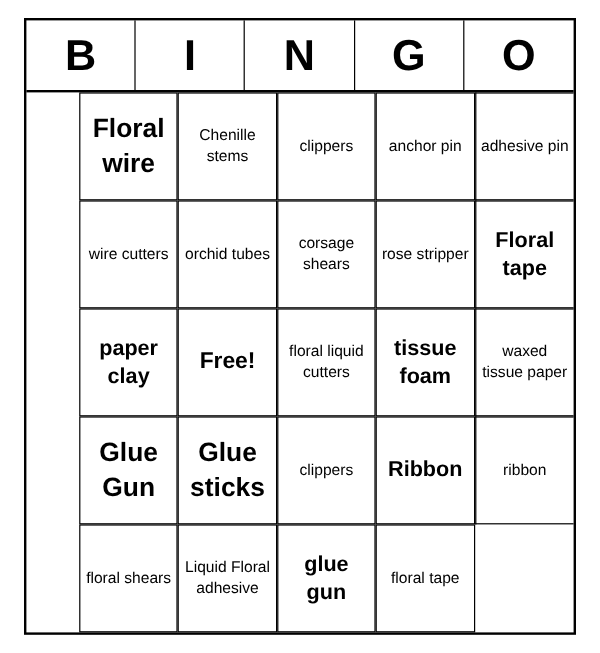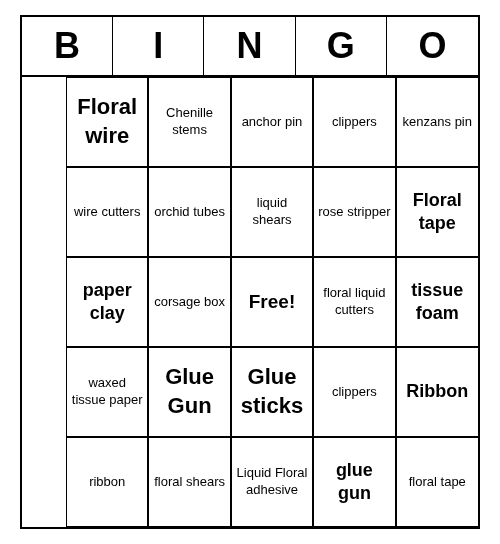--- a/index.html
+++ b/index.html
@@ -71,30 +71,29 @@
   <div class="bingo-header">
   <div class="bingo-header-cell">B</div>
       <div class="bingo-header-cell">I</div>
       <div class="bingo-header-cell">N</div>
       <div class="bingo-header-cell">G</div>
       <div class="bingo-header-cell">O</div>
     </div>
   <div class="bingo-grid">
   <div class="bingo-cell large-bold">Floral wire</div>
       <div class="bingo-cell">Chenille stems</div>
+      <div class="bingo-cell">clippers</div>
       <div class="bingo-cell">anchor pin</div>
-      <div class="bingo-cell">clippers</div>
-      <div class="bingo-cell">kenzans pin</div>
+      <div class="bingo-cell">adhesive pin</div>
       <div class="bingo-cell">wire cutters</div>
       <div class="bingo-cell">orchid tubes</div>
-      <div class="bingo-cell">liquid shears</div>
+      <div class="bingo-cell">corsage shears</div>
       <div class="bingo-cell">rose stripper</div>
       <div class="bingo-cell bold">Floral tape</div>
       <div class="bingo-cell bold">paper clay</div>
-      <div class="bingo-cell">corsage box</div>
       <div class="bingo-cell free">Free!</div>
       <div class="bingo-cell">floral liquid cutters</div>
       <div class="bingo-cell bold">tissue foam</div>
       <div class="bingo-cell">waxed tissue paper</div>
       <div class="bingo-cell large-bold">Glue Gun</div>
       <div class="bingo-cell large-bold">Glue sticks</div>
       <div class="bingo-cell">clippers</div>
       <div class="bingo-cell bold">Ribbon</div>
       <div class="bingo-cell">ribbon</div>
       <div class="bingo-cell">floral shears</div>

